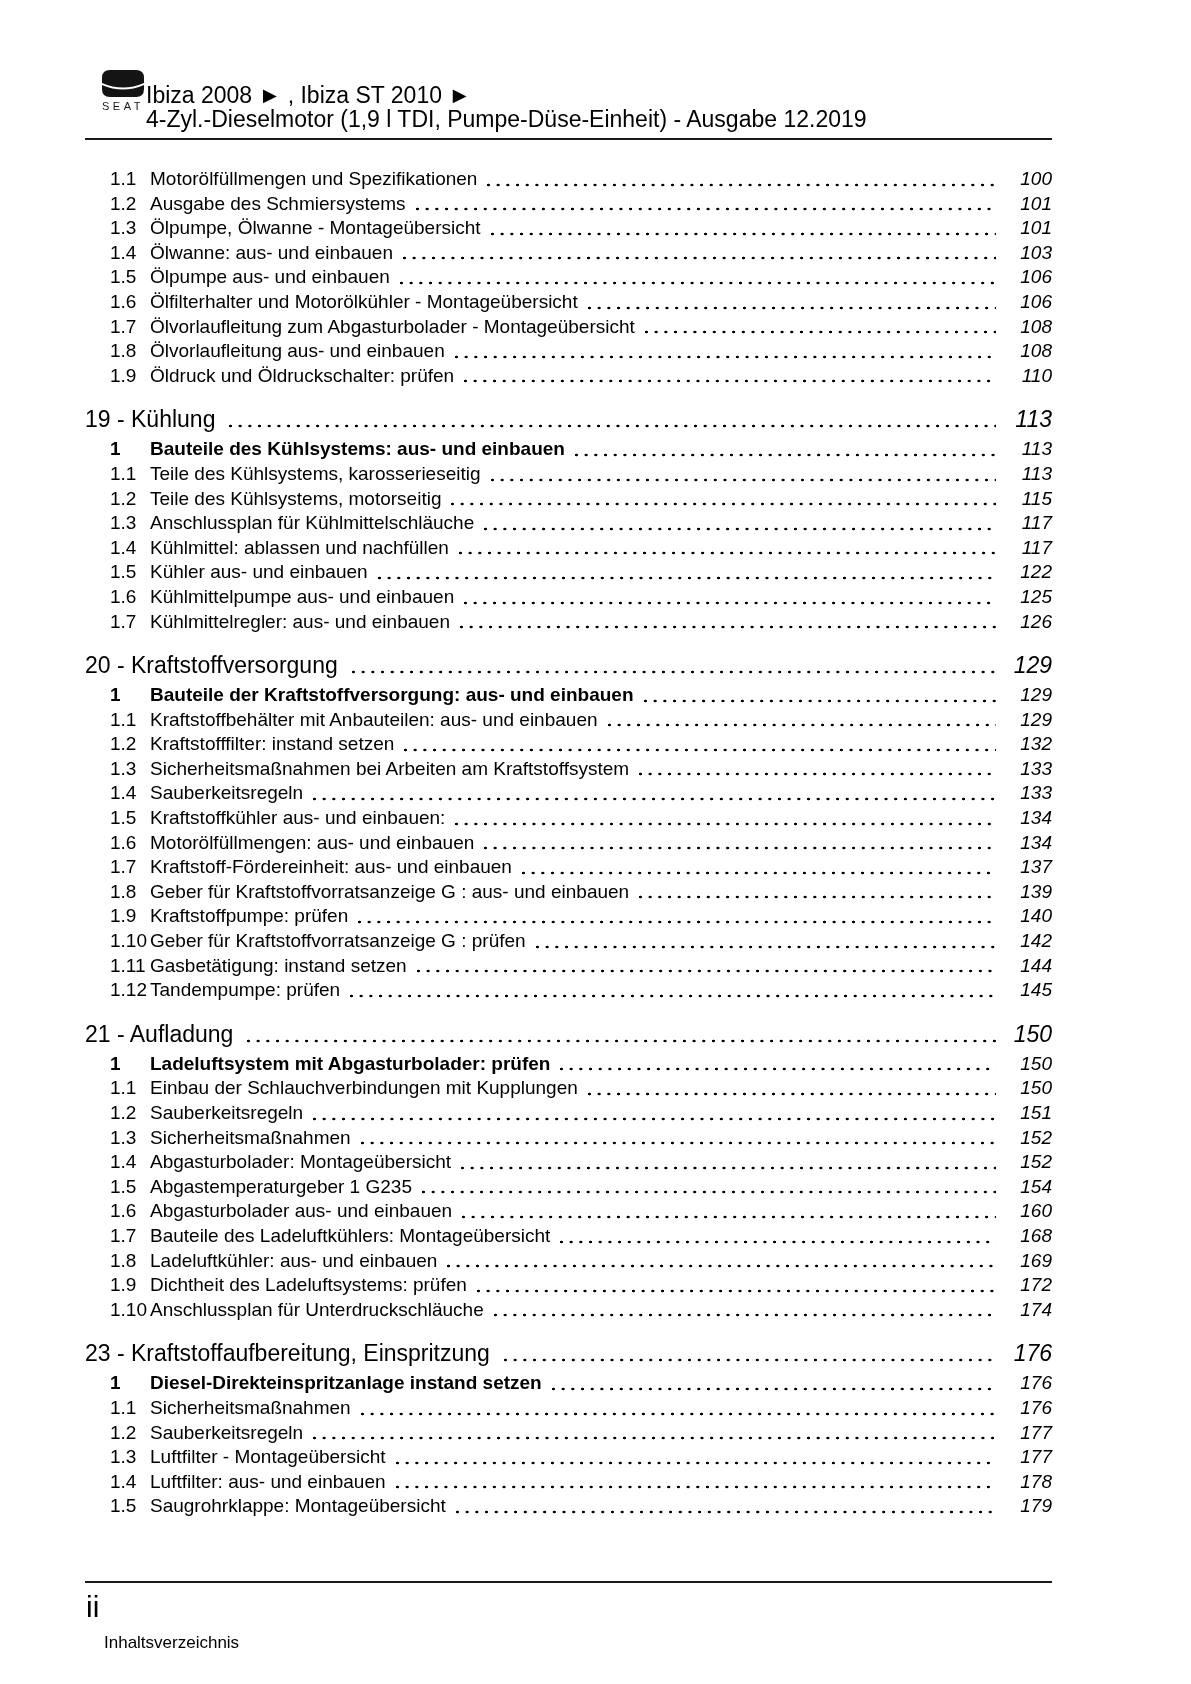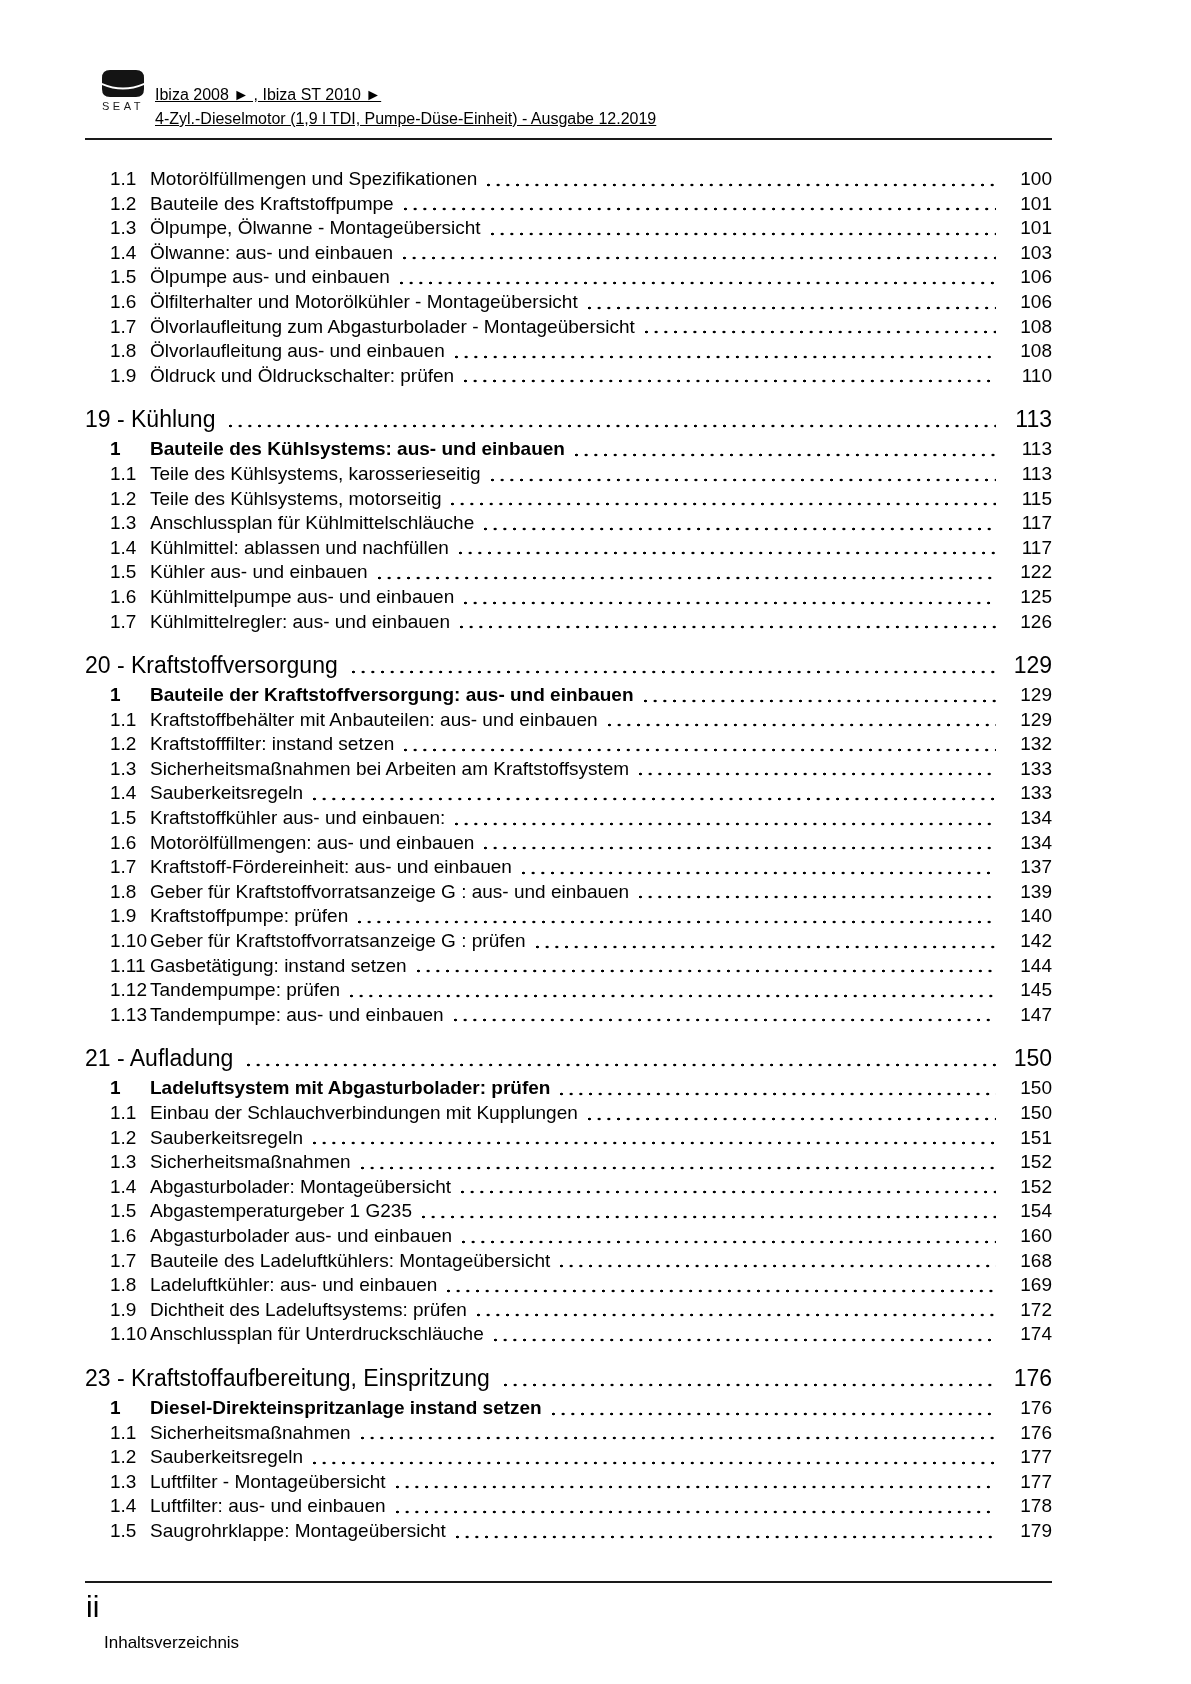--- a/index.html
+++ b/index.html
@@ -15,41 +15,41 @@
   .content { margin-left:85px; width:967px; }
 
   
   .header { display:flex; padding-top:70px; }
   .logo { margin-left:15px; width:46px; flex:none; }
   .logo svg { display:block; width:42px; height:27px; margin:0 auto; }
   .logo-text {
     font-size:11px; letter-spacing:3.5px; margin-top:3px;
     text-align:center; color:#1a1a1a; white-space:nowrap;
   }
-  .header-lines { margin-left:9px; padding-top:13px; font-size:16px; line-height:24px;text-decoration:underline; }
+  .header-lines { margin-left:0; padding-top:13px; font-size:23px; line-height:24px; }
   .header-rule { height:2px; background:#1a1a1a; margin-top:7px; }
 
   
   .toc { margin-top:27px; }
   .toc-row {
     display:flex; align-items:baseline;
     font-size:19px; line-height:24.6px;
     padding-left:25px; white-space:nowrap;
   }
   .toc-row.bold .num, .toc-row.bold .title { font-weight:bold; }
   .num  { flex:none; width:40px; }
   .title{ flex:none; padding-right:10px; }
   .dots {
     flex:1 1 auto; align-self:flex-end;
     height:4px; margin:0 10px 5px 0;
     background-image:radial-gradient(circle at 1.5px 2px, #000 1.25px, transparent 1.6px);
     background-size:9.7px 4px;
     background-repeat:repeat-x;
   }
-  .page-num { flex:none; min-width:46px; text-align:right; }
+  .page-num { flex:none; min-width:46px; text-align:right;font-style:italic; }
   .toc-section {
     display:flex; align-items:flex-end;
     font-size:23px; line-height:30px;
     margin-top:16px; margin-bottom:3px; white-space:nowrap;
   }
   .sec-title { flex:none; padding-right:14px; }
   .toc-section .dots { margin-bottom:6px; }
 
   
   .footer-rule { position:absolute; left:85px; width:967px; top:1581px; height:2px; background:#1a1a1a; }
@@ -82,21 +82,21 @@
 
     <div class="toc" id="toc">
         <div class="toc-row">
           <span class="num">1.1</span>
           <span class="title">Motorölfüllmengen und Spezifikationen</span>
           <span class="dots"></span>
           <span class="page-num">100</span>
         </div>
         <div class="toc-row">
           <span class="num">1.2</span>
-          <span class="title">Bauteile des Kraftstoffpumpe</span>
+          <span class="title">Ausgabe des Schmiersystems</span>
           <span class="dots"></span>
           <span class="page-num">101</span>
         </div>
         <div class="toc-row">
           <span class="num">1.3</span>
           <span class="title">Ölpumpe, Ölwanne - Montageübersicht</span>
           <span class="dots"></span>
           <span class="page-num">101</span>
         </div>
         <div class="toc-row">
@@ -263,26 +263,20 @@
           <span class="num">1.11</span>
           <span class="title">Gasbetätigung: instand setzen</span>
           <span class="dots"></span>
           <span class="page-num">144</span>
         </div>
         <div class="toc-row">
           <span class="num">1.12</span>
           <span class="title">Tandempumpe: prüfen</span>
           <span class="dots"></span>
           <span class="page-num">145</span>
-        </div>
-        <div class="toc-row">
-          <span class="num">1.13</span>
-          <span class="title">Tandempumpe: aus- und einbauen</span>
-          <span class="dots"></span>
-          <span class="page-num">147</span>
         </div>
         <div class="toc-section">
           <span class="sec-title">21 - Aufladung</span>
           <span class="dots"></span>
           <span class="page-num">150</span>
         </div>
         <div class="toc-row bold">
           <span class="num">1</span>
           <span class="title">Ladeluftsystem mit Abgasturbolader: prüfen</span>
           <span class="dots"></span>

